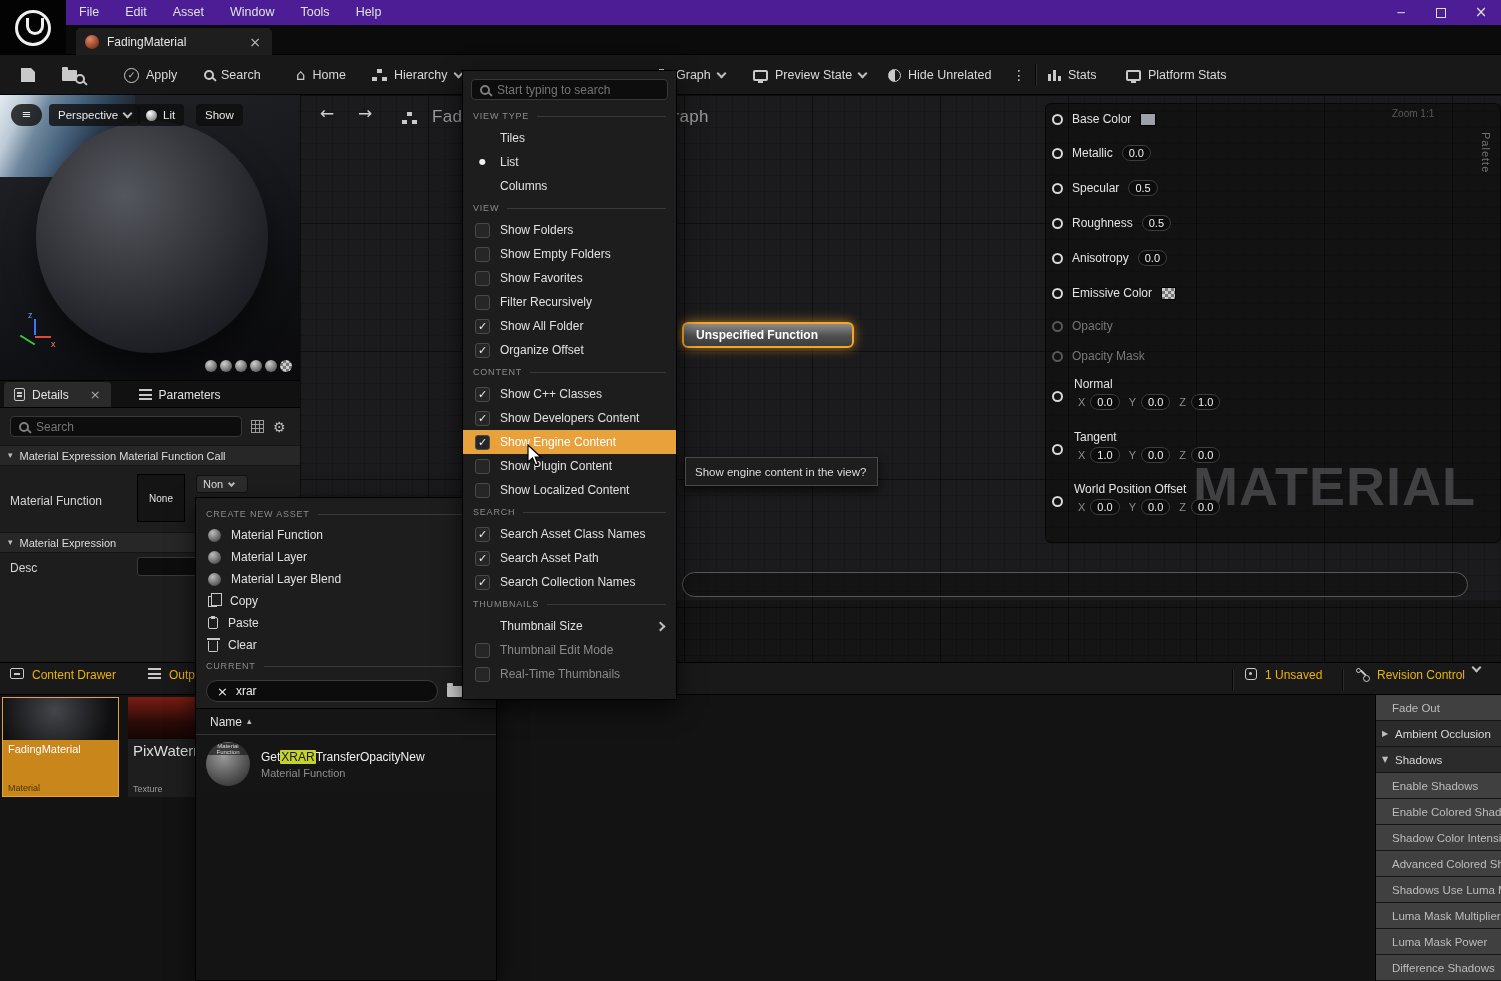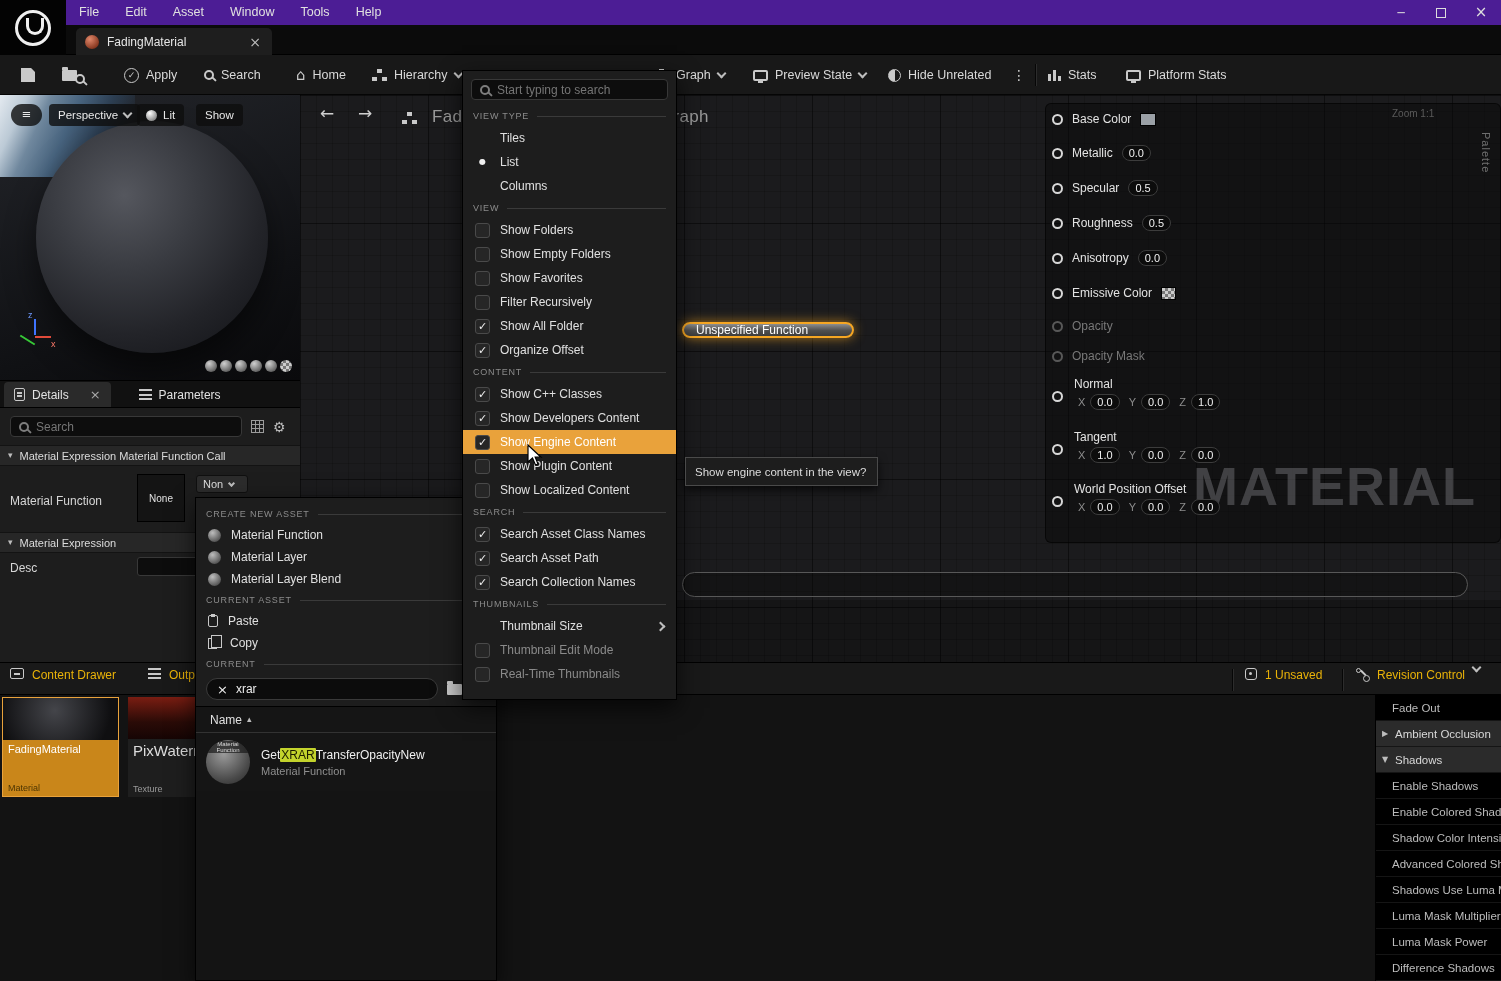--- a/index.html
+++ b/index.html
@@ -97,21 +97,21 @@
 
 #graph{left:300px;top:95px;width:1201px;height:567px;z-index:1;background-color:#1b1b1d;background-image:linear-gradient(rgba(0,0,0,.38) 1px,transparent 1px),linear-gradient(90deg,rgba(0,0,0,.38) 1px,transparent 1px),linear-gradient(rgba(0,0,0,.16) 1px,transparent 1px),linear-gradient(90deg,rgba(0,0,0,.16) 1px,transparent 1px);background-size:128px 128px,128px 128px,16px 16px,16px 16px;overflow:hidden}
 .gnav{font-size:17px;color:#cfcfcf}
 .gtitle{font-size:17px;color:#9a9a9a;letter-spacing:.3px;white-space:nowrap}
 .gzoom{font-size:10px;color:#9a9a9a}
 .gpalette{writing-mode:vertical-rl;font-size:11px;color:#c2c2c2;letter-spacing:1px}
 .gnode-body{background:rgba(8,8,8,.45);border:1px solid rgba(0,0,0,.6);border-radius:6px}
 .gwatermark{font-size:54px;font-weight:bold;color:rgba(130,130,136,.42);letter-spacing:1px}
 .gsearchbar{width:786px;height:25px;border:1px solid #585858;border-radius:13px;background:rgba(10,10,10,.35)}
 .gband{left:0;top:505px;width:1201px;height:62px;background:rgba(0,0,0,.22)}
-.gnode{width:172px;height:16px;border:2px solid #F5A623;border-radius:12px;box-shadow:0 0 12px rgba(245,166,35,.65);background:linear-gradient(#8d8d8d,#4f4f4f 55%,#3c3c3c);display:flex;align-items:center;padding:0 12px;color:#fff;font-weight:normal;font-size:12px}
+.gnode{width:172px;height:26px;border:2px solid #F5A623;border-radius:6px;box-shadow:0 0 12px rgba(245,166,35,.65);background:linear-gradient(#8d8d8d,#4f4f4f 55%,#3c3c3c);display:flex;align-items:center;padding:0 12px;color:#fff;font-weight:bold;font-size:12px}
 
 .pin-row{left:752px;display:flex;align-items:center;gap:9px;height:22px;white-space:nowrap}
 .pin{width:11px;height:11px;border-radius:50%;border:2px solid #d8d8d8;flex:none}
 .pin-label{color:#e3e3e3;font-size:12px}
 .dim .pin{border-color:#585858}
 .dim .pin-label{color:#787878}
 .vbox{min-width:28px;padding:1px 6px;background:#0c0c0c;border:1px solid #3c3c3c;border-radius:8px;color:#f0f0f0;font-size:11px;text-align:center}
 .swatch{width:16px;height:13px;background:#9aa0a6;border:1px solid #000}
 .swatch.checker{width:15px;height:13px}
 .pin-vec{left:752px}
@@ -131,21 +131,21 @@
 .tile1-thumb{height:42px;background:radial-gradient(circle at 45% 30%,#44454a,#0f0f11 80%)}
 .tile1-name{padding:3px 5px 0;font-size:11px;color:#fff;flex:1}
 .tile1-type{padding:0 5px 3px;font-size:9px;color:#4d3502}
 #tile2{position:absolute;left:128px;top:2px;width:118px;height:100px;background:#1e1e1e;display:flex;flex-direction:column;overflow:hidden}
 .tile2-thumb{height:42px;background:linear-gradient(180deg,#7a1d12,#2a0b07 60%,#160504)}
 .tile2-name{padding:3px 5px 0;font-size:15px;color:#ddd;flex:1}
 .tile2-type{padding:0 5px 3px;font-size:9px;color:#999}
 
 
 #post-panel{left:1375px;top:695px;width:126px;height:286px;background:#1e1e1e;border-left:1px solid #000;z-index:4;overflow:hidden}
-.pp-row{height:26px;display:flex;align-items:center;gap:5px;padding:0 4px 0 16px;font-size:11.5px;color:#bcbcbc;border-bottom:1px solid #151515;white-space:nowrap;overflow:hidden;background:#000000}
+.pp-row{height:26px;display:flex;align-items:center;gap:5px;padding:0 4px 0 16px;font-size:11.5px;color:#bcbcbc;border-bottom:1px solid #151515;white-space:nowrap;overflow:hidden;background:#404040}
 .pp-cat{background:#2b2b2b;color:#d8d8d8;padding-left:4px}
 .pp-arrow{font-size:8px;color:#bdbdbd;width:10px;text-align:center;flex:none}
 
 
 .menu{background:#1d1d1d;border:1px solid #000;box-shadow:0 8px 22px rgba(0,0,0,.65);display:flex;flex-direction:column}
 #menu2{left:195px;top:497px;width:302px;height:484px;z-index:40;padding-top:6px}
 #menu1{left:462px;top:70px;width:215px;height:630px;z-index:50;padding-top:6px}
 .msec{display:flex;align-items:center;gap:8px;padding:0 10px;color:#8b8b8b;font-size:9px;letter-spacing:.8px;height:20px;flex:none}
 .msec .line{flex:1;height:1px;background:#3a3a3a}
 .mrow{display:flex;align-items:center;gap:10px;height:24px;padding:0 12px;color:#e0e0e0;font-size:12px;flex:none}
@@ -520,31 +520,31 @@
       <span>Material Function</span>
     </div>
     <div class="m2row">
       <span class="sphere-ic"></span>
       <span>Material Layer</span>
     </div>
     <div class="m2row">
       <span class="sphere-ic"></span>
       <span>Material Layer Blend</span>
     </div>
-    <div class="msec">
-      <span>CURRENT ASSET</span>
-        <span class="line"></span>
+    <div class="m2row">
+      <span class="ic ic-copy"></span>
+      <span>Copy</span>
     </div>
     <div class="m2row">
       <span class="ic ic-paste"></span>
       <span>Paste</span>
     </div>
     <div class="m2row">
-      <span class="ic ic-copy"></span>
-      <span>Copy</span>
+      <span class="ic ic-trash"></span>
+      <span>Clear</span>
     </div>
     <div class="msec">
       <span>CURRENT</span>
         <span class="line"></span>
     </div>
     <div class="m2-search-row">
       <div class="pillbox">
         <span class="glyph" style="color:#eee;font-size:13px">×</span>
         <input value="xrar" style="">
       </div>

